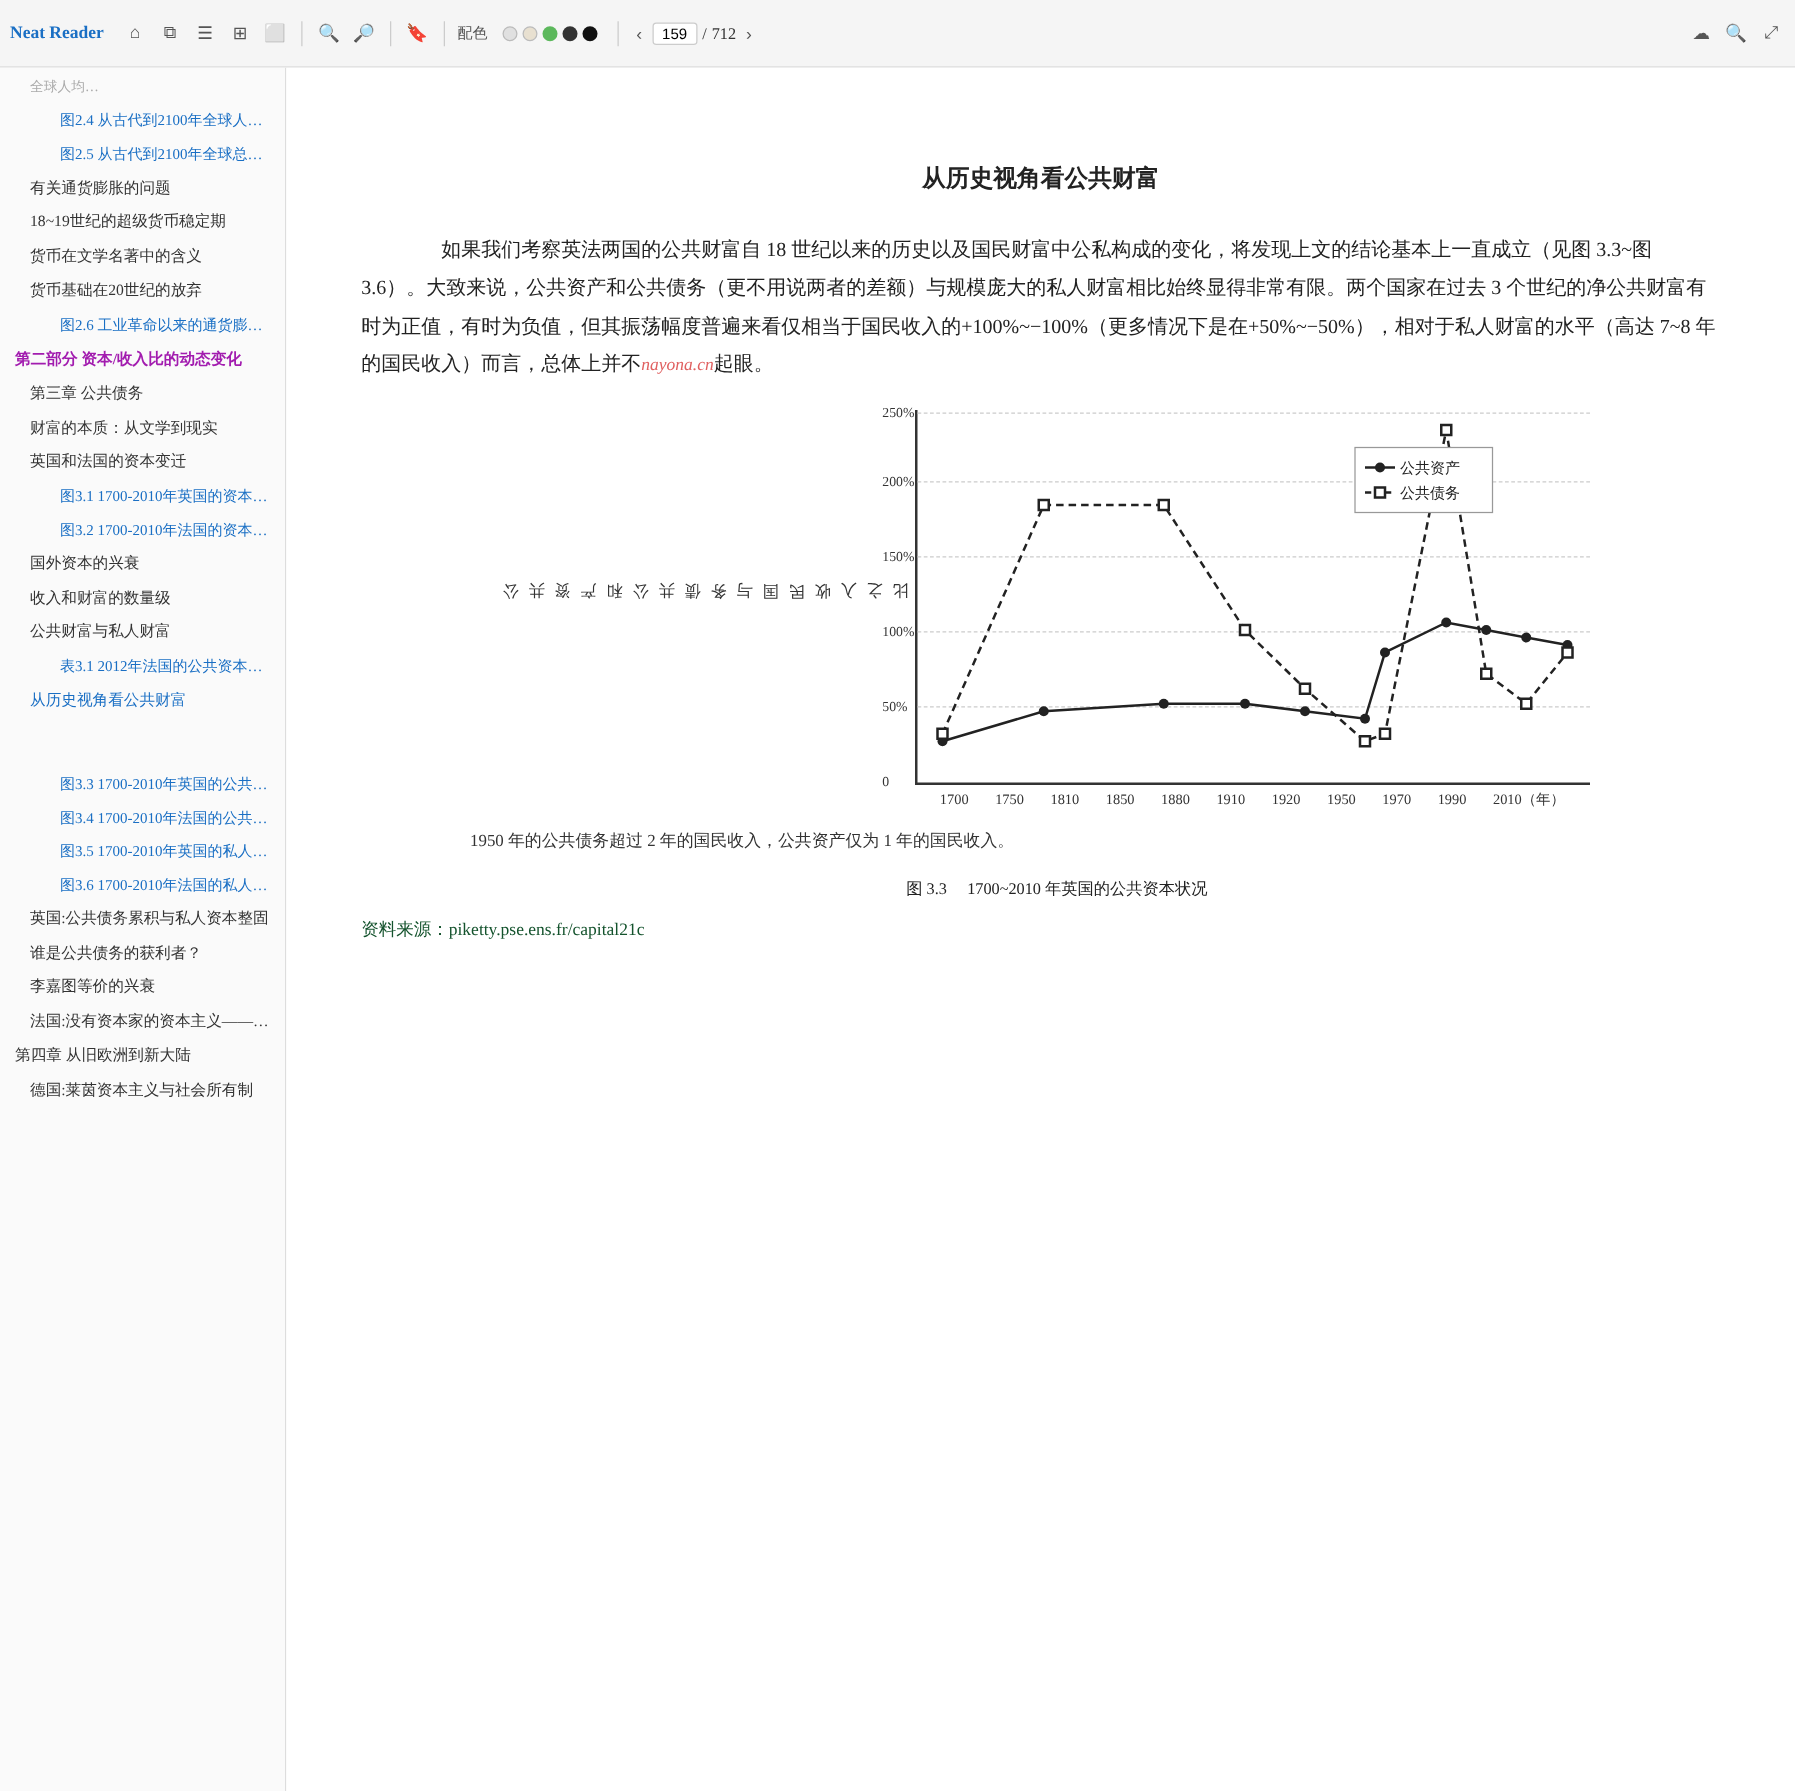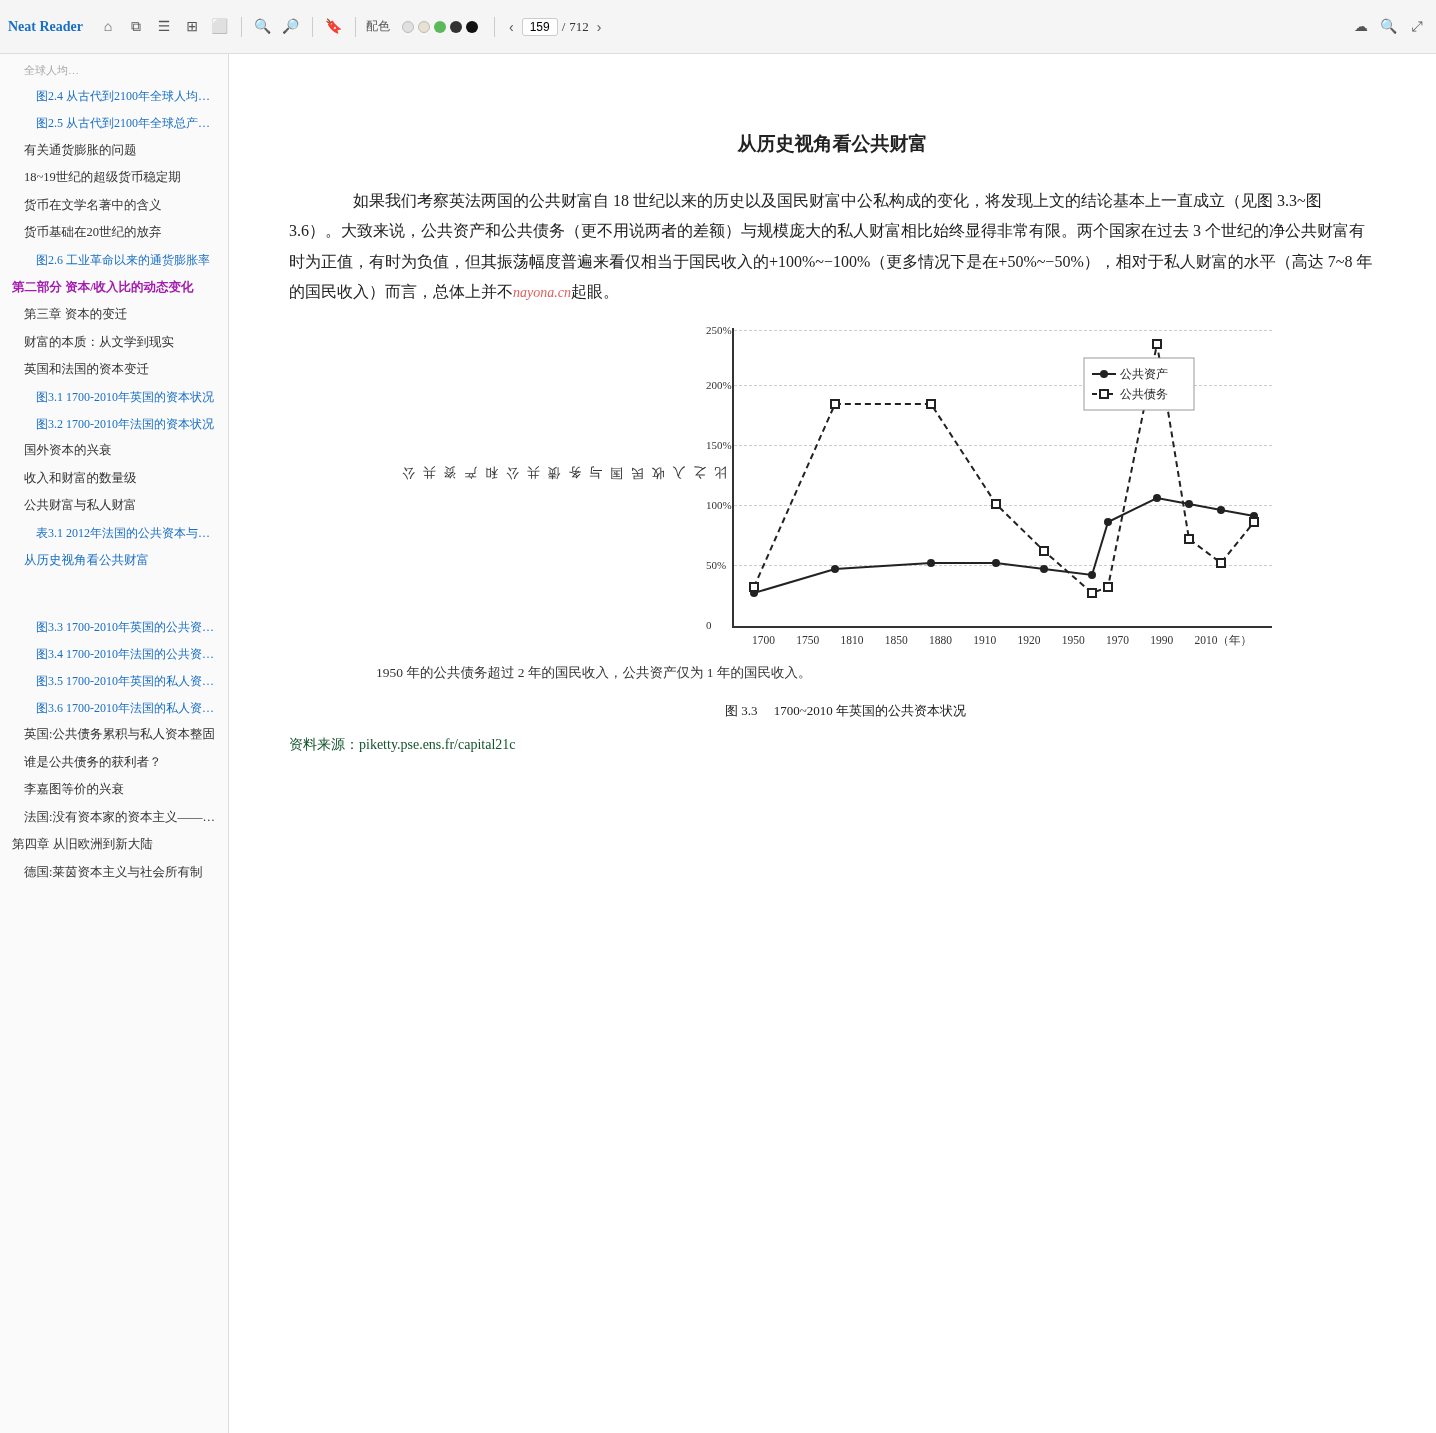--- a/index.html
+++ b/index.html
@@ -67,21 +67,21 @@
       padding: 5px 12px;
       cursor: pointer;
       line-height: 1.4;
       white-space: nowrap;
       overflow: hidden;
       text-overflow: ellipsis;
     }
     .sidebar-item.active { color: #1a6fc4; }
     .sidebar-item.active-sub { color: #1a6fc4; margin-top: 40px; }
     .sidebar-item.indent1 { padding-left: 24px; }
-    .sidebar-item.indent2 { padding-left: 36px; color: #1a6fc4; font-size: 12px; }
+    .sidebar-item.indent2 { padding-left: 48px; color: #1a6fc4; font-size: 12px; }
 
     
     .content {
       flex: 1;
       background: white;
       overflow-y: auto;
       padding: 40px 60px 60px 60px;
       font-size: 16px;
       line-height: 1.9;
       color: #222;
@@ -210,21 +210,21 @@
   <div class="sidebar">
     <div class="sidebar-item indent1" style="color:#aaa;font-size:11px;">全球人均…</div>
     <div class="sidebar-item indent2">图2.4 从古代到2100年全球人均…</div>
     <div class="sidebar-item indent2">图2.5 从古代到2100年全球总产…</div>
     <div class="sidebar-item indent1">有关通货膨胀的问题</div>
     <div class="sidebar-item indent1">18~19世纪的超级货币稳定期</div>
     <div class="sidebar-item indent1">货币在文学名著中的含义</div>
     <div class="sidebar-item indent1">货币基础在20世纪的放弃</div>
     <div class="sidebar-item indent2">图2.6 工业革命以来的通货膨胀率</div>
     <div class="sidebar-item" style="font-weight:bold;color:#a21caf;">第二部分 资本/收入比的动态变化</div>
-    <div class="sidebar-item indent1">第三章 资本的变迁</div>
+    <div class="sidebar-item indent1">第三章 公共债务</div>
     <div class="sidebar-item indent1">财富的本质：从文学到现实</div>
     <div class="sidebar-item indent1">英国和法国的资本变迁</div>
     <div class="sidebar-item indent2">图3.1 1700-2010年英国的资本状况</div>
     <div class="sidebar-item indent2">图3.2 1700-2010年法国的资本状况</div>
     <div class="sidebar-item indent1">国外资本的兴衰</div>
     <div class="sidebar-item indent1">收入和财富的数量级</div>
     <div class="sidebar-item indent1">公共财富与私人财富</div>
     <div class="sidebar-item indent2">表3.1 2012年法国的公共资本与…</div>
     <div class="sidebar-item indent1 active">从历史视角看公共财富</div>
     <div class="sidebar-item indent2 active-sub">图3.3 1700-2010年英国的公共资…</div>

